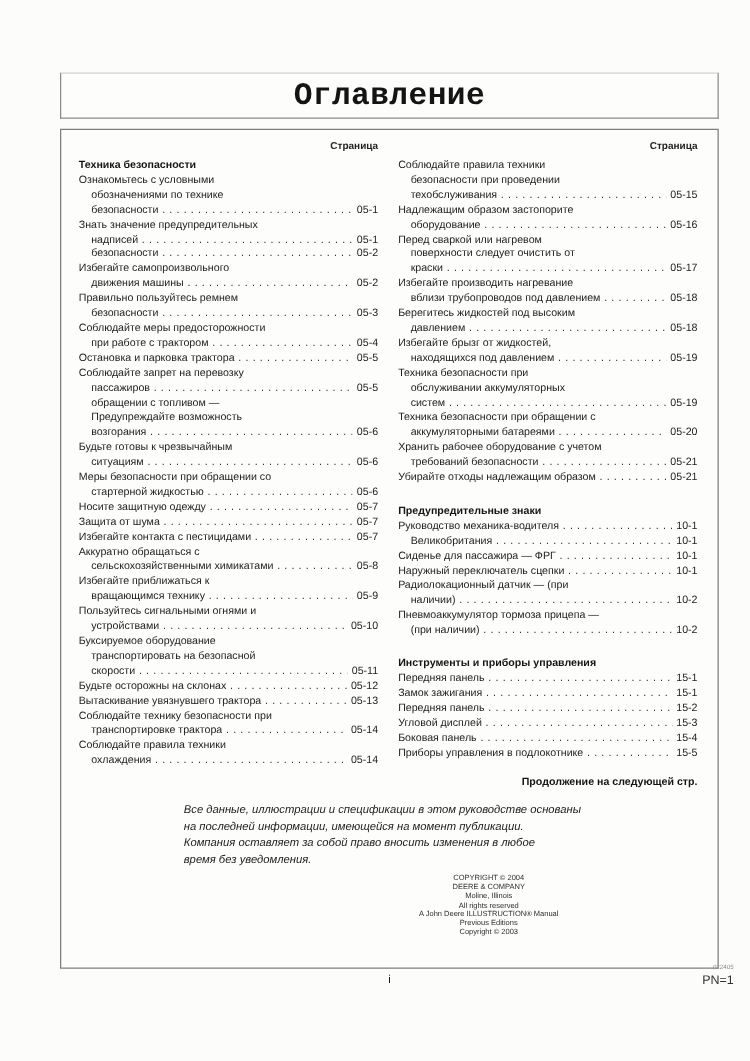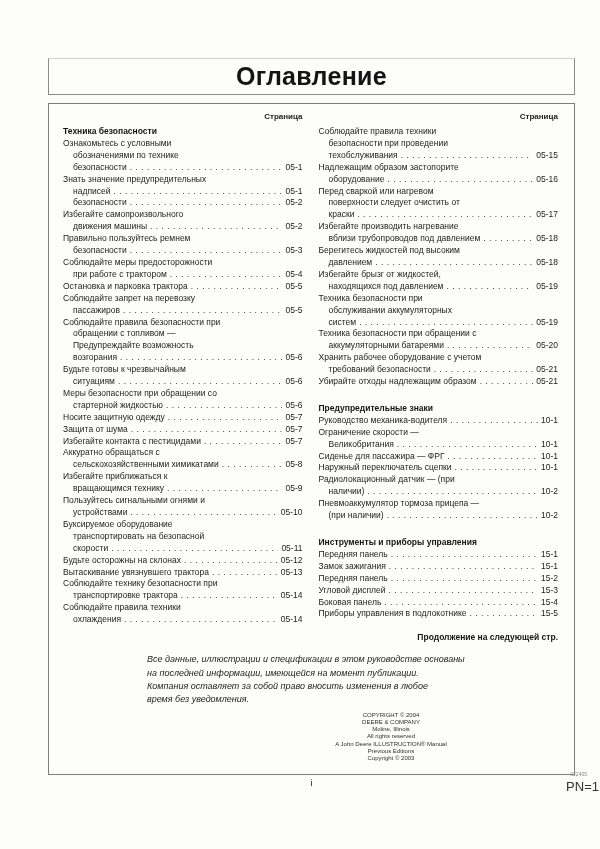--- a/index.html
+++ b/index.html
@@ -4,21 +4,21 @@
 <style>
   html,body{margin:0;padding:0;}
   body{
     width:600px;height:849px;position:relative;overflow:hidden;
     background:#fcfcfb;color:#1c1c1c;
     font-family:"Liberation Sans", sans-serif;
   }
   .title-box{
     position:absolute;left:48px;top:58px;width:527px;height:37px;
     box-sizing:border-box;border:1px solid #8b8b8b;border-top-color:#d2d2d0;
-    display:flex;align-items:center;justify-content:center;background:#fdfdfc;
+    display:flex;align-items:center;justify-content:center;background:#fdfdfc;font-family:Liberation Mono, monospace;
   }
   .title{font-size:25px;font-weight:bold;letter-spacing:.3px;color:#141414;}
   .content-box{
     position:absolute;left:48px;top:103px;width:527px;height:672px;
     box-sizing:border-box;border:1px solid #7e7e7e;background:#fdfdfc;
     padding:8px 16px 0 14px;
   }
   .columns{display:flex;gap:16px;}
   .col{flex:1;min-width:0;}
   .col-header{text-align:right;font-size:8px;font-weight:bold;margin-bottom:5px;color:#222;}
@@ -32,21 +32,21 @@
   .dots::after{
     letter-spacing:.5px;
     content:". . . . . . . . . . . . . . . . . . . . . . . . . . . . . . . . . . . . . . . . . . . . . . . . . . . . . .";
   }
   .pg{white-space:nowrap;}
   .cont-note{text-align:right;font-size:8.5px;font-weight:bold;margin-top:12px;color:#141414;}
   .disclaimer{margin:11px 0 0 84px;font-style:italic;font-size:9px;line-height:13.3px;color:#222;}
   .copyright{width:240px;margin-left:208px;margin-top:5px;text-align:center;font-size:6px;line-height:7.3px;color:#2e2e2e;}
   .page-i{position:absolute;left:48px;top:778px;width:527px;text-align:center;font-size:9px;color:#111;}
   .print-code{position:absolute;right:13px;top:771px;font-size:5px;color:#8a8a8a;}
-  .pn{position:absolute;right:1px;top:779px;font-size:13px;color:#333;}
+  .pn{position:absolute;right:13px;top:779px;font-size:10px;color:#333;}
 </style>
 </head>
 <body>
 
 <div class="title-box">
   <div class="title">Оглавление</div>
 </div>
 
 <div class="content-box">
   <div class="columns">
@@ -125,23 +125,20 @@
             <div class="line">
               <span class="txt">Соблюдайте запрет на перевозку</span>
             </div>
             <div class="line cont last">
               <span class="txt">пассажиров</span>
               <span class="dots"></span>
               <span class="pg">05-5</span>
             </div>
           </div>
           <div class="entry">
-            <div class="line">
-              <span class="txt">Соблюдайте правила безопасности при</span>
-            </div>
             <div class="line cont">
               <span class="txt">обращении с топливом —</span>
             </div>
             <div class="line cont">
               <span class="txt">Предупреждайте возможность</span>
             </div>
             <div class="line cont last">
               <span class="txt">возгорания</span>
               <span class="dots"></span>
               <span class="pg">05-6</span>
@@ -380,23 +377,20 @@
         <div class="section">
           <div class="sec-heading">Предупредительные знаки</div>
           <div class="entry">
             <div class="line last">
               <span class="txt">Руководство механика-водителя</span>
               <span class="dots"></span>
               <span class="pg">10-1</span>
             </div>
           </div>
           <div class="entry">
-            <div class="line">
-              <span class="txt">Ограничение скорости —</span>
-            </div>
             <div class="line cont last">
               <span class="txt">Великобритания</span>
               <span class="dots"></span>
               <span class="pg">10-1</span>
             </div>
           </div>
           <div class="entry">
             <div class="line last">
               <span class="txt">Сиденье для пассажира — ФРГ</span>
               <span class="dots"></span>

